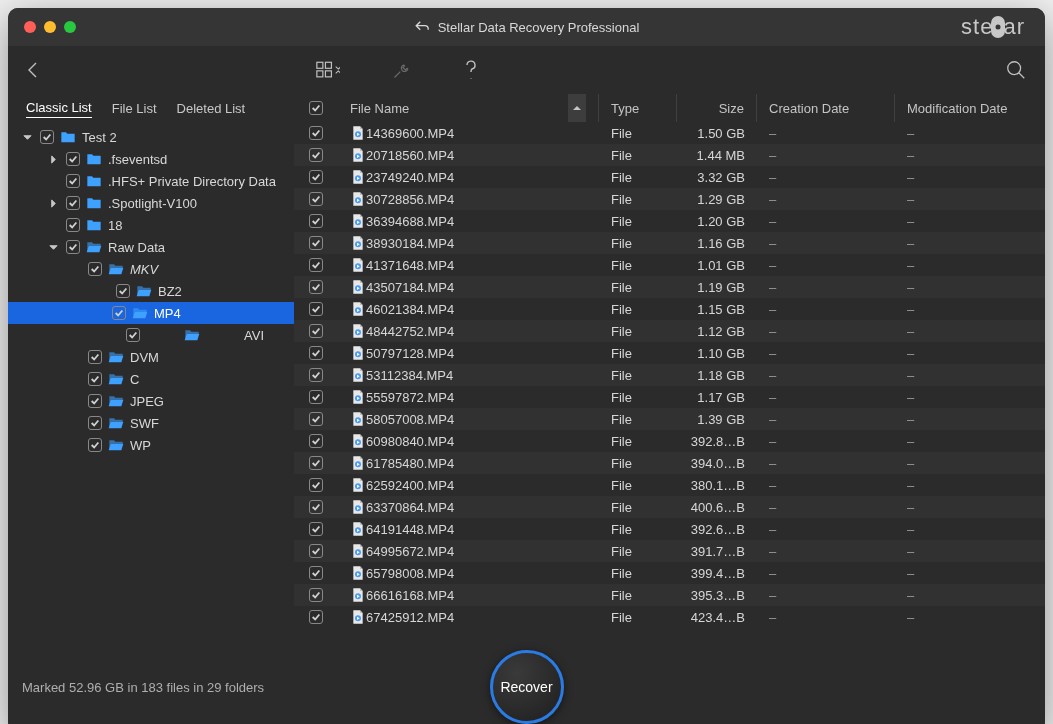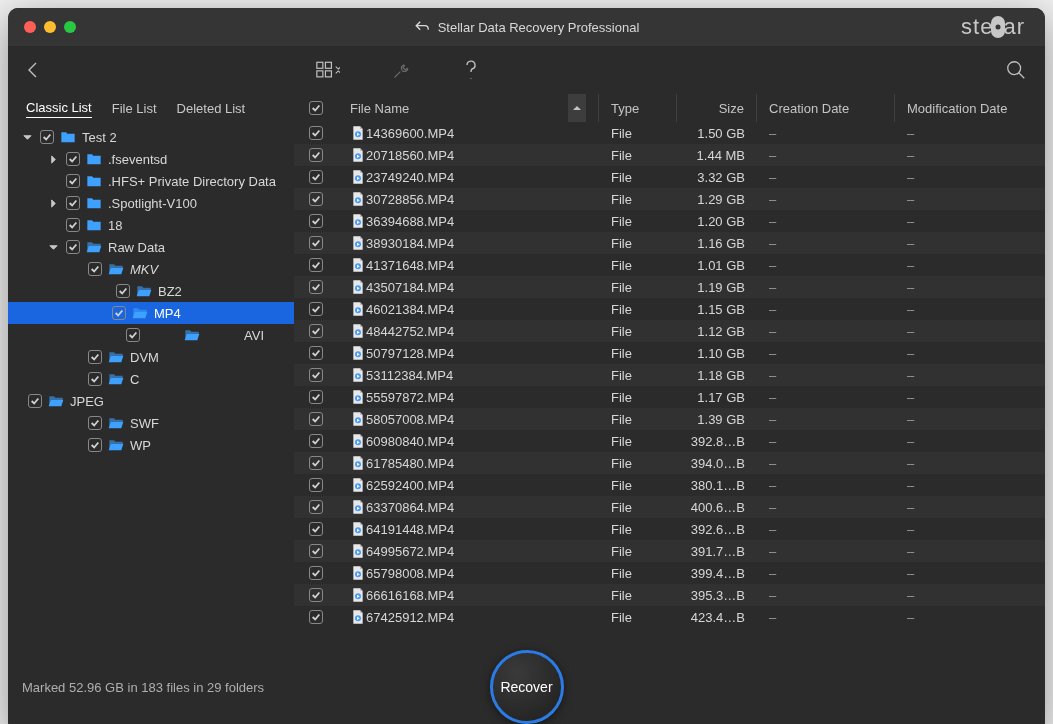--- a/index.html
+++ b/index.html
@@ -332,21 +332,21 @@
             </svg>
           </span>
           <span class="fld">
             <svg viewBox="0 0 24 20" fill="#3ea0ff">
               <path d="M2 3h7l2 2h11v3H4L2 18V3z" opacity=".6"></path>
               <path d="M4 8h19l-3 10H1z"></path>
             </svg>
           </span>
           <span>C</span>
         </div>
-        <div class="tnode" style="">
+        <div class="tnode" style="padding-left: 60px;">
           <span class="tw"></span>
           <span class="cbox">
             <svg width="10" height="10" viewBox="0 0 12 12">
               <path d="M2 6l3 3 5-6"></path>
             </svg>
           </span>
           <span class="fld">
             <svg viewBox="0 0 24 20" fill="#3ea0ff">
               <path d="M2 3h7l2 2h11v3H4L2 18V3z" opacity=".6"></path>
               <path d="M4 8h19l-3 10H1z"></path>

